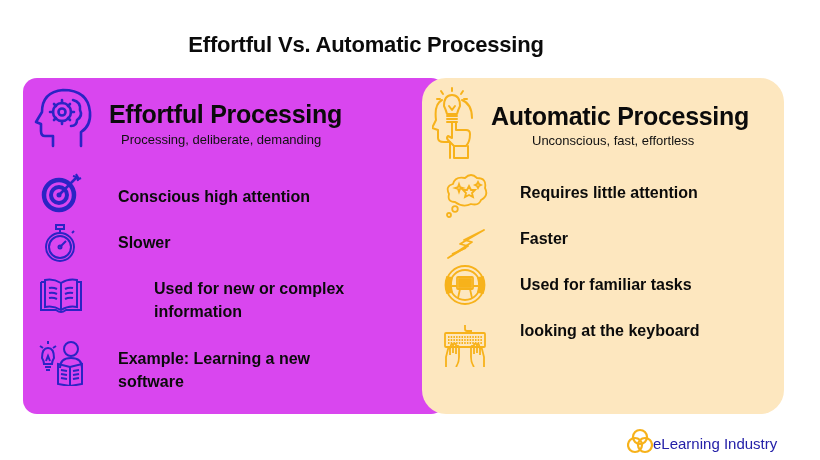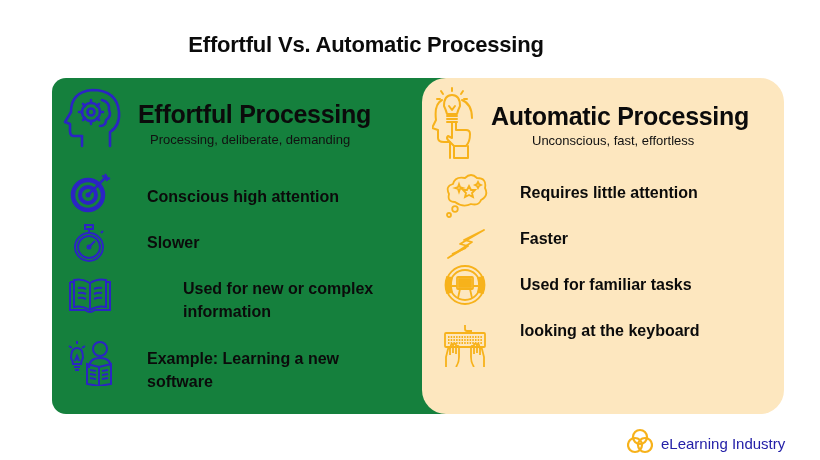--- a/index.html
+++ b/index.html
@@ -1,28 +1,28 @@
 <!DOCTYPE html>
 <html><head>
 <meta charset="utf-8">
 <style>
   html,body{margin:0;padding:0;}
   body{width:820px;height:460px;background:#ffffff;font-family:"Liberation Sans","DejaVu Sans",sans-serif;position:relative;overflow:hidden;color:#0b0b0b;}
   .title{position:absolute;top:32px;left:0;width:732px;text-align:center;font-size:22px;font-weight:bold;letter-spacing:-0.2px;}
   .card{position:absolute;top:78px;height:336px;border-radius:14px;}
-  .card.left{left:52px;width:422px;background:#15803d;}
+  .card.left{left:23px;width:422px;background:#d946ef;}
   .card.right{left:422px;width:362px;background:#fde7bf;border-radius:24px;}
   .head-icon{position:absolute;}
   .card-title{position:absolute;font-weight:bold;font-size:25px;letter-spacing:-0.3px;white-space:nowrap;}
   .card-sub{position:absolute;font-size:13px;white-space:nowrap;color:#111;}
   .item{position:absolute;display:flex;align-items:flex-start;}
   .item .ic{position:absolute;}
   .item .txt{position:absolute;font-weight:bold;font-size:16px;line-height:23px;white-space:nowrap;}
   .brand{position:absolute;left:627px;top:428px;display:flex;align-items:center;}
-  .brand-text{font-size:15px;color:#2420a8;margin-left:8px;white-space:nowrap;}
+  .brand-text{font-size:15px;color:#2420a8;margin-left:0;white-space:nowrap;}
 </style>
 </head>
 <body>
 
 <div class="title">Effortful Vs. Automatic Processing</div>
 
 <div class="card left">
   <div class="head-icon" style="left:10px;top:8px;">
     <svg width="62" height="64" viewBox="0 0 62 64" fill="none" stroke="#2b24c4" stroke-width="2.6" stroke-linejoin="round" stroke-linecap="round">
       <path d="M20 60 V50 H12 Q8 50 8 45 V38 L3 36 L9 26 Q9 6 30 4 Q55 4 57 26 Q58 40 48 46 V60"></path>

